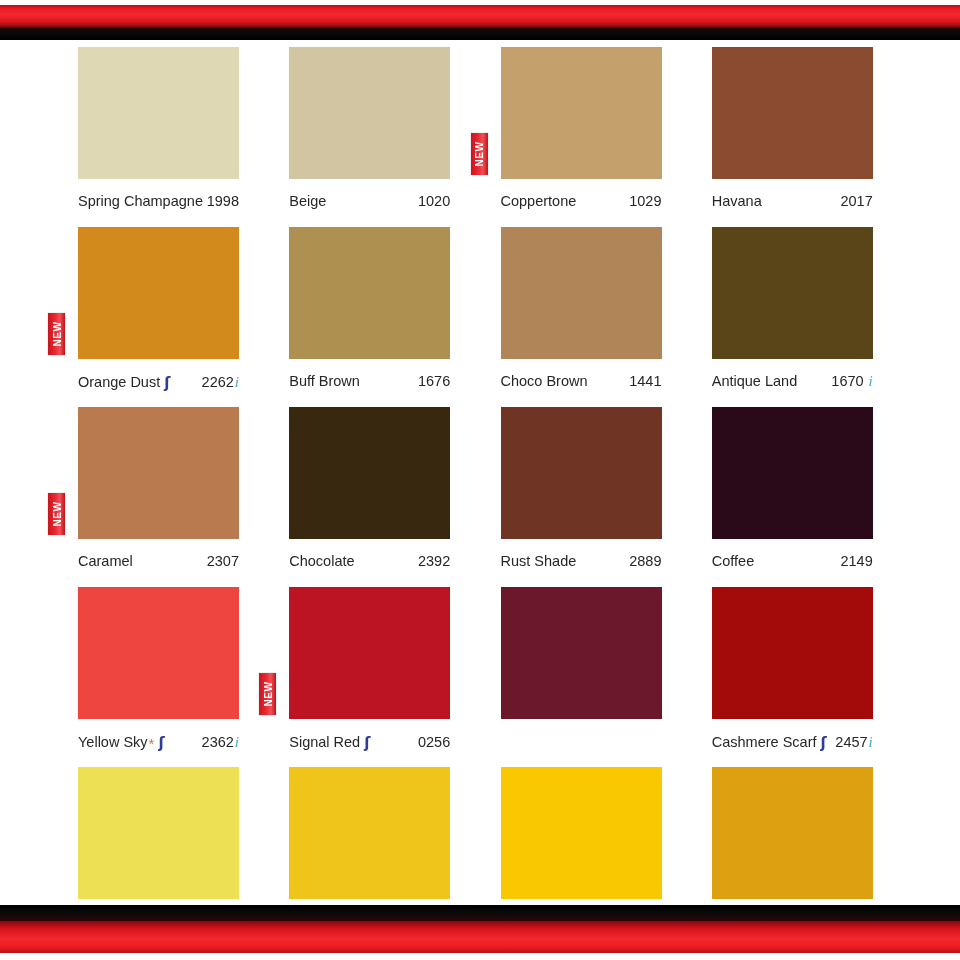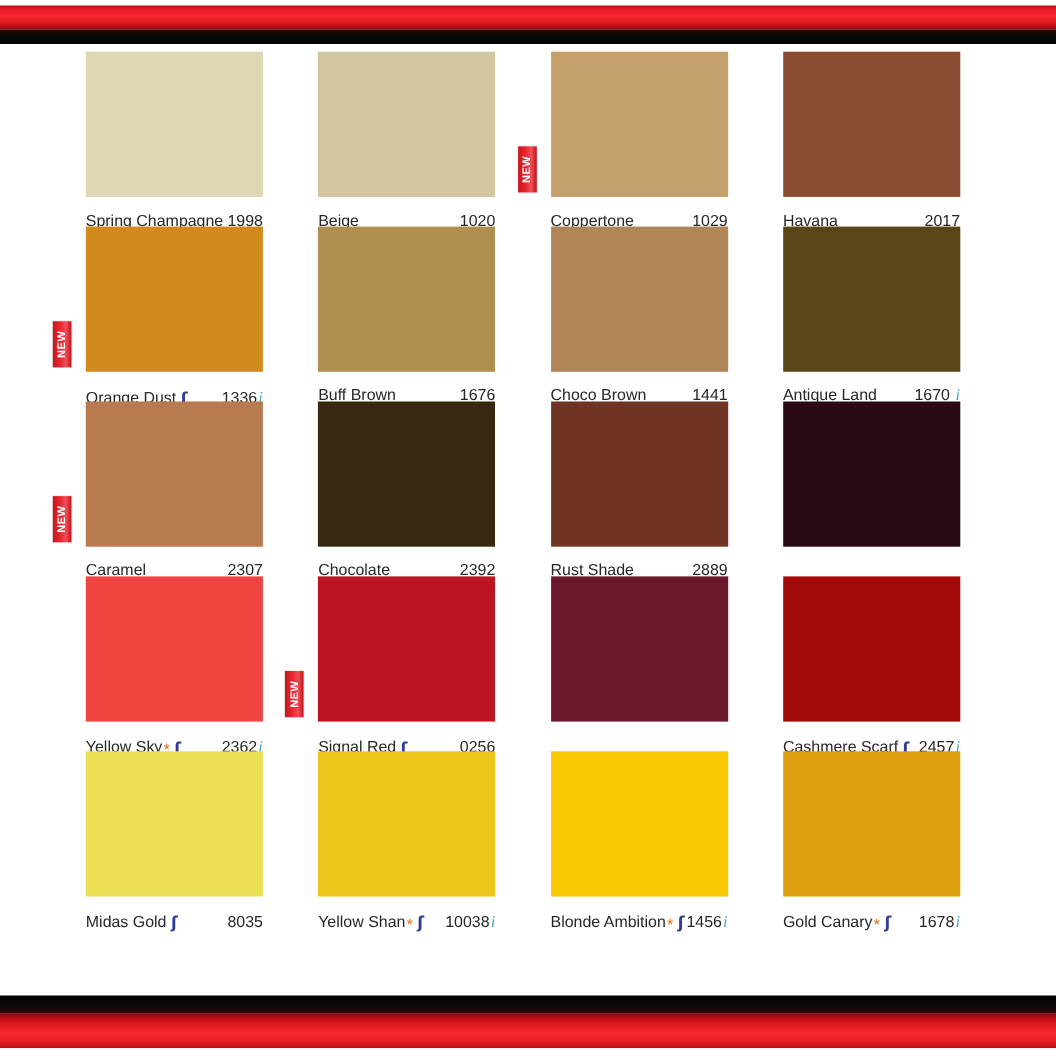--- a/index.html
+++ b/index.html
@@ -65,21 +65,21 @@
     font-size: 10px;
     font-weight: bold;
     letter-spacing: .5px;
     font-family: "Liberation Sans", sans-serif;
     white-space: nowrap;
   }
   .label-row {
     display: flex;
     align-items: baseline;
     justify-content: space-between;
-    height: 27px;
+    height: 48px;
     padding-top: 14px;
     font-size: 14.5px;
     color: #262626;
     white-space: nowrap;
   }
   .name-part { display: flex; align-items: baseline; }
   .num-part { display: flex; align-items: baseline; }
   .star {
     color: #e8731a;
     font-size: 15px;
@@ -180,21 +180,21 @@
           <div class="newbadge">
             <span>NEW</span>
           </div>
         </div>
         <div class="label-row">
           <div class="name-part">
             <span>Orange Dust</span>
             <span class="pg">ʃ</span>
           </div>
           <div class="num-part">
-            <span class="icode">1336</span>
+            <span class="icode">2262</span>
             <span class="iflag">i</span>
           </div>
         </div>
       </div>
       <div class="cell">
         <div class="swatch-wrap">
           <div class="swatch" style="background: rgb(174, 144, 81);"></div>
         </div>
         <div class="label-row">
           <div class="name-part">
@@ -270,20 +270,28 @@
             <span>Rust Shade</span>
           </div>
           <div class="num-part">
             <span class="icode">2889</span>
           </div>
         </div>
       </div>
       <div class="cell">
         <div class="swatch-wrap">
           <div class="swatch" style="background: rgb(42, 10, 25);"></div>
+        </div>
+        <div class="label-row">
+          <div class="name-part">
+            <span>Coffee</span>
+          </div>
+          <div class="num-part">
+            <span class="icode">2149</span>
+          </div>
         </div>
       </div>
       <div class="cell">
         <div class="swatch-wrap">
           <div class="swatch" style="background: rgb(238, 69, 64);"></div>
         </div>
         <div class="label-row">
           <div class="name-part">
             <span>Yellow Sky</span>
             <span class="star">*</span>

